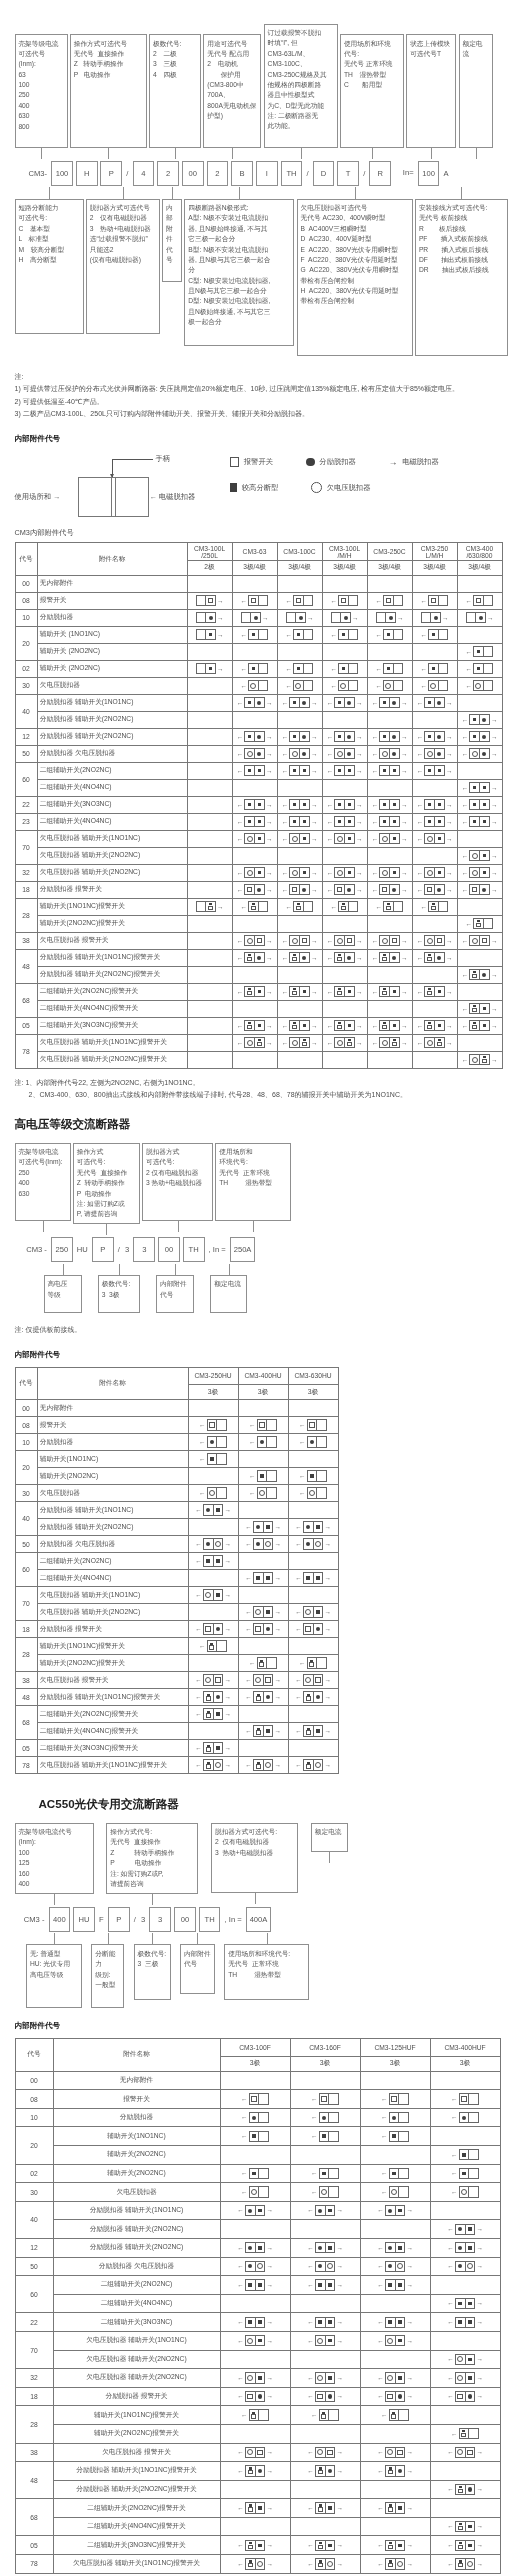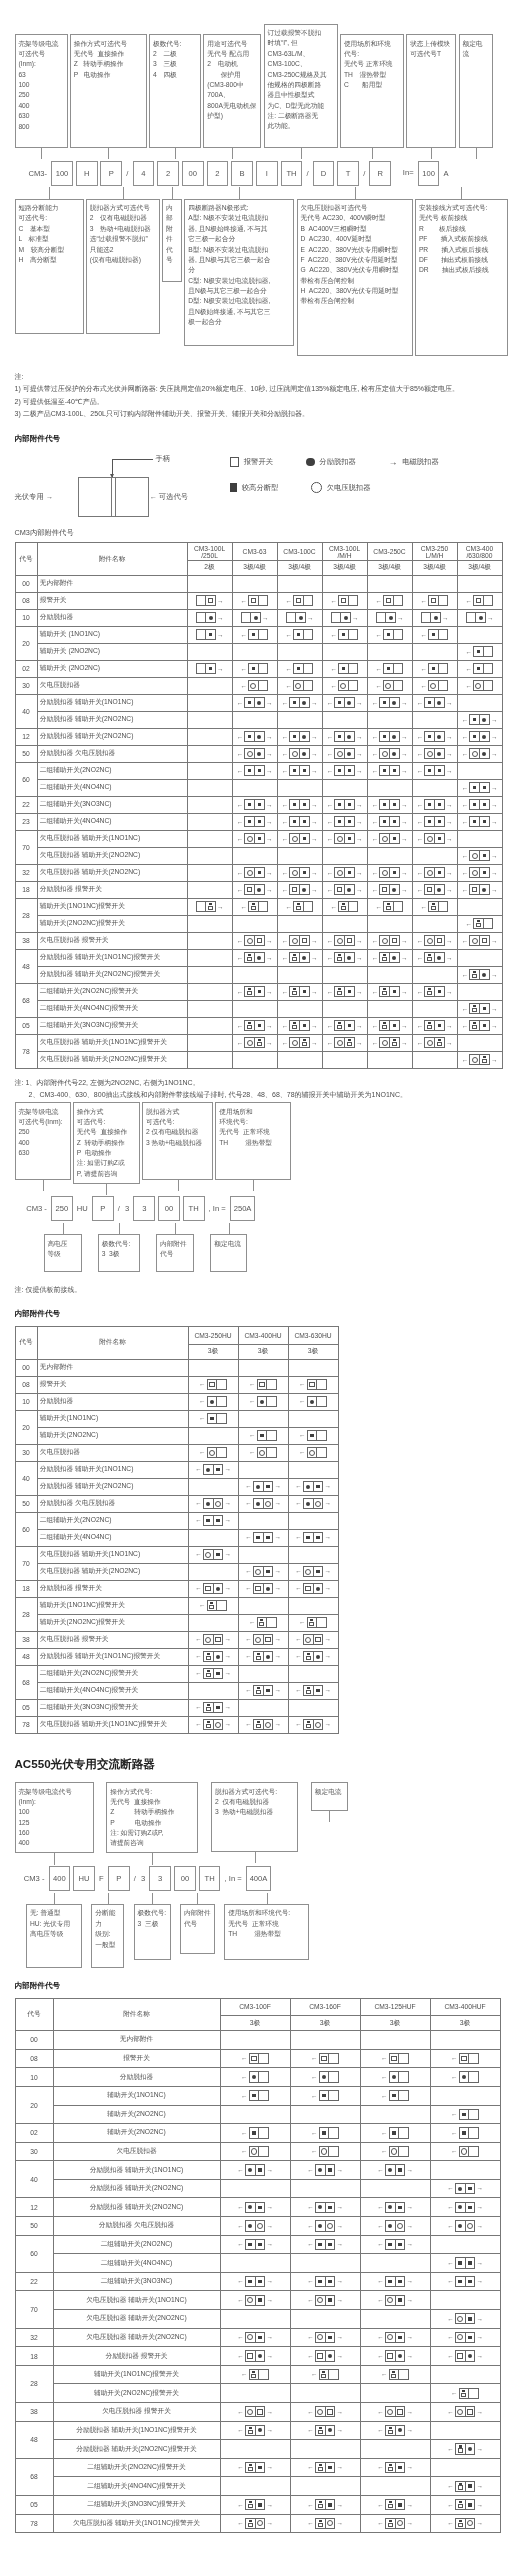--- a/index.html
+++ b/index.html
@@ -223,22 +223,22 @@
     <h3 class="sub">内部附件代号</h3>
     <div class="legend">
       <div class="handle-wrap">
         <div class="hd-hline"></div>
         <div class="hd-vline"></div>
         <div class="hd-arrhead"></div>
         <div class="hd-label">手柄</div>
         <div class="hd-rect">
           <div class="hd-div"></div>
         </div>
-        <div class="hd-left">光伏专用 →</div>
-        <div class="hd-right">← 可选代号</div>
+        <div class="hd-left">使用场所和 →</div>
+        <div class="hd-right">← 电磁脱扣器</div>
       </div>
       <div class="legend-items">
         <div class="li-row" id="legend-row1">
             <span class="li">
               <span class="L-a"></span>
               <span>报警开关</span>
             </span>
             <span class="li">
               <span class="L-s"></span>
               <span>分励脱扣器</span>
@@ -2024,20 +2024,21 @@
                 <span class="darr">→</span>
               </span></td>
           </tr>
         </tbody>
       </table>
     <div class="notes" id="t1-notes" style="margin-top:8.1px;">
         <div>注: 1、内部附件代号22, 左侧为2NO2NC, 右侧为1NO1NC。</div>
         <div>　　2、CM3-400、630、800抽出式接线和内部附件带接线端子排时, 代号28、48、68、78的辅报开关中辅助开关为1NO1NC。</div>
       </div>
 
+    <h2 class="sec">高电压等级交流断路器</h2>
     <section>
       <div class="box-row" id="s2-top">
           <div class="vbox stub-down" style="width: 56px; min-height: 78px;">
             <div>壳架等级电流</div>
             <div>可选代号(Inm):</div>
             <div>250</div>
             <div>400</div>
             <div>630</div>
           </div>
           <div class="vbox stub-down" style="width: 67px; min-height: 78px;">
@@ -2754,21 +2755,21 @@
                   <span class="comp">
                     <span class="s-u"></span>
                   </span>
                 </span>
                 <span class="darr">→</span>
               </span></td>
           </tr>
         </tbody>
       </table>
 
-    <h2 class="sec" style="margin-top:23px;">AC550光伏专用交流断路器</h2>
+    <h2 class="sec" style="margin-top:23px;margin-left:24px;">AC550光伏专用交流断路器</h2>
     <section>
       <div class="box-row" id="s3-top" style="gap:12.8px;">
           <div class="vbox stub-down" style="width: 79px; min-height: 70px;">
             <div>壳架等级电流代号</div>
             <div>(Inm):</div>
             <div>100</div>
             <div>125</div>
             <div>160</div>
             <div>400</div>
           </div>

